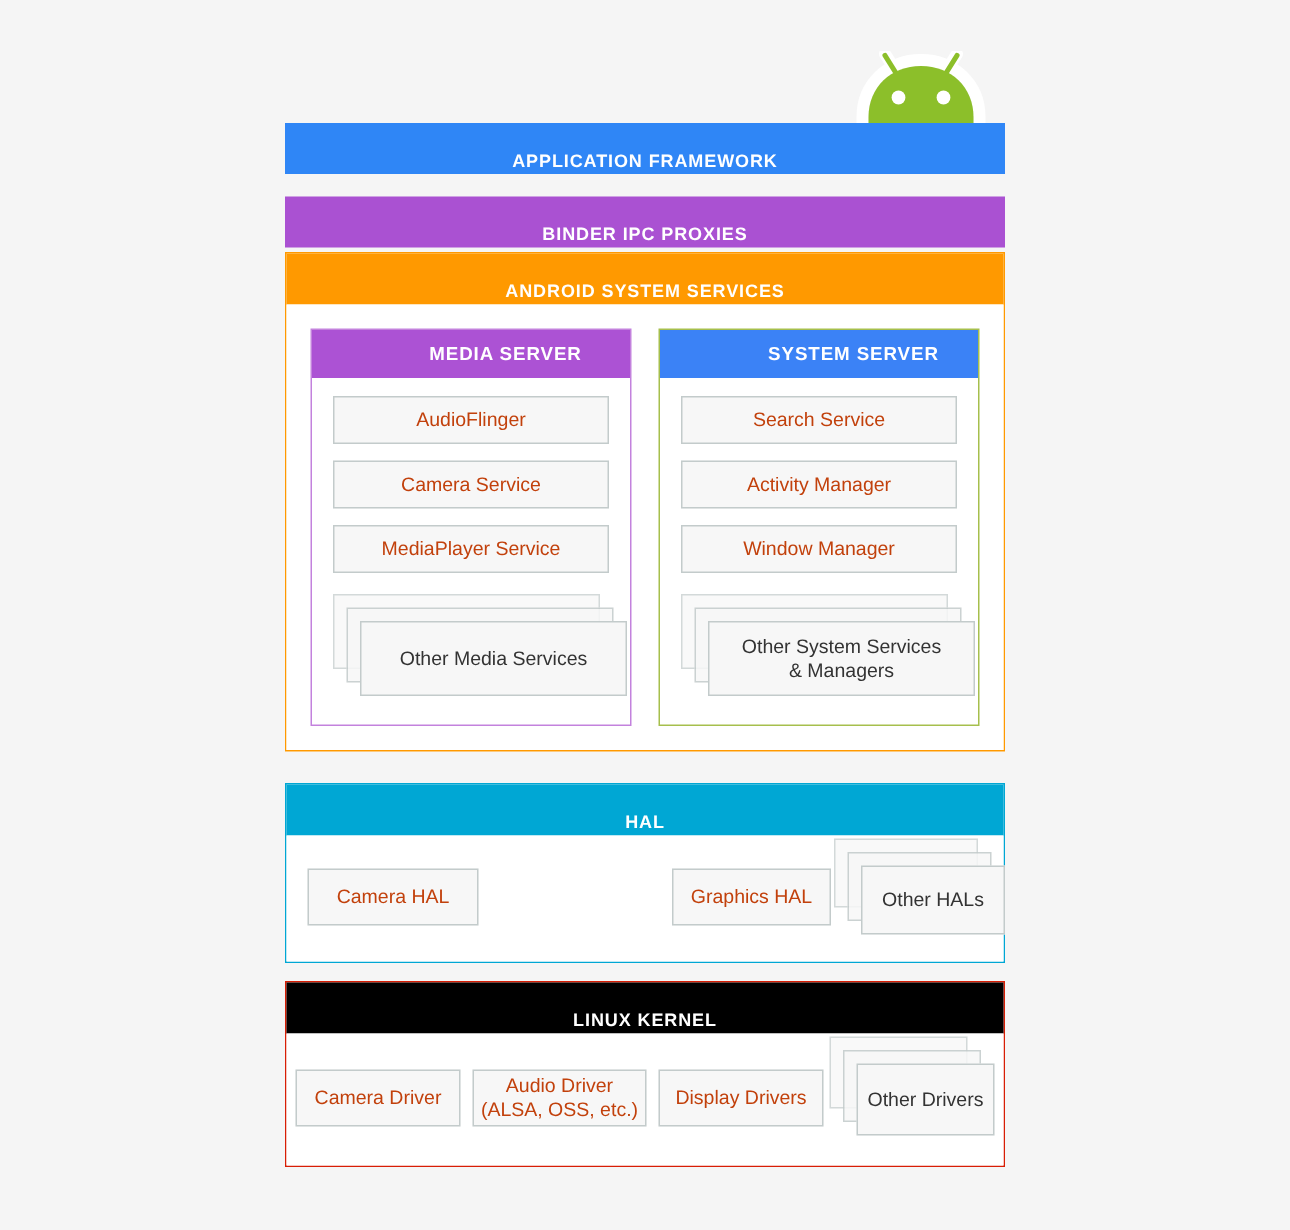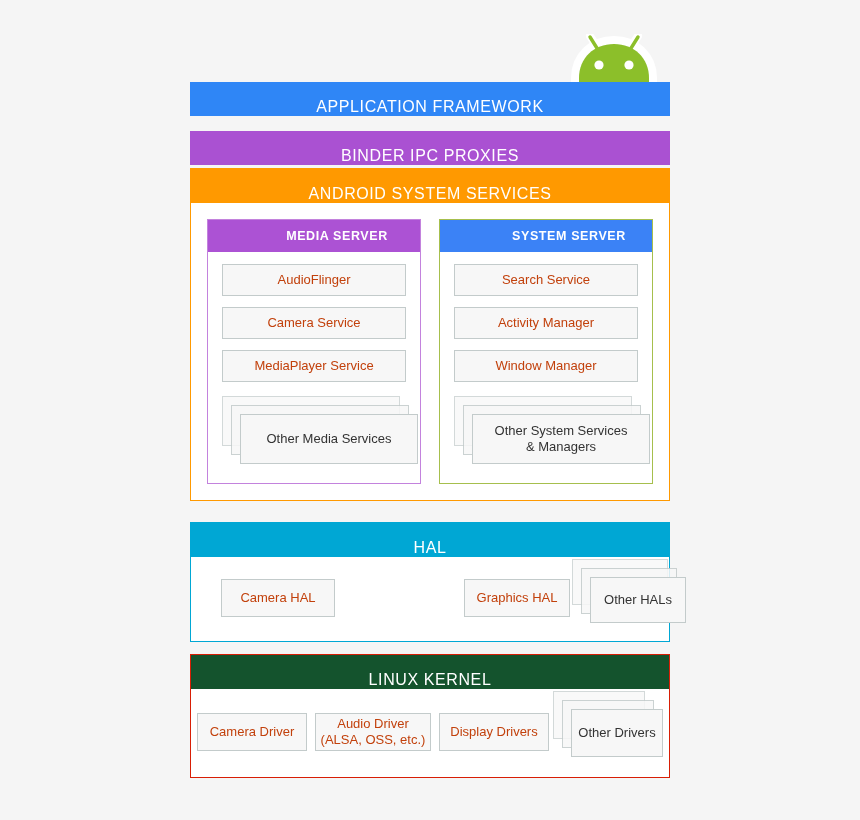--- a/index.html
+++ b/index.html
@@ -39,22 +39,22 @@
     position: absolute;
     left: 0;
     width: 480px;
     display: flex;
     align-items: center;
     justify-content: center;
     box-sizing: border-box;
   }
   .band-title {
     color: #ffffff;
-    font-size: 16px;
-    font-weight: normal;
+    font-size: 12px;
+    font-weight: bold;
     letter-spacing: 0.6px;
     text-align: center;
     line-height: 1;
     margin-top: 16px;
   }
 
   #band-app-framework { top: 82px;  height: 34px; background: #2f86f6; }
   #band-binder        { top: 131px; height: 34px; background: #aa51d2; }
 
   
@@ -83,21 +83,21 @@
   #panel-system-services > .panel-header { background: #ff9900; }
   #panel-system-services > .panel-body { height: 297px; padding: 16px; display: flex; gap: 18px; }
 
   
   #panel-hal { top: 522px; height: 120px; border: 1px solid #00a7d4; }
   #panel-hal > .panel-header { background: #00a7d4; }
   #panel-hal > .panel-body { height: 84px; }
 
   
   #panel-kernel { top: 654px; height: 124px; border: 1px solid #d81e05; }
-  #panel-kernel > .panel-header { background: #14532d; }
+  #panel-kernel > .panel-header { background: #000000; }
   #panel-kernel > .panel-body { height: 88px; }
 
   
   .server {
     flex: 1 1 0;
     box-sizing: border-box;
     background: #ffffff;
     display: flex;
     flex-direction: column;
     position: relative;
@@ -169,21 +169,21 @@
 
   
   #stack-other-media  { left: 14px; top: 144px; width: 196px; height: 68px; }
   #stack-other-system { left: 14px; top: 144px; width: 196px; height: 68px; }
   #stack-other-media .card,
   #stack-other-system .card { width: 178px; height: 50px; }
 
   
   #hal-row {
     position: absolute;
-    left: 16px; top: 0;
+    left: 0; top: 0;
     width: 478px; height: 84px;
   }
   #hal-row .svc-box {
     position: absolute;
     top: 22px;
     height: 38px;
   }
   #hal-camera   { left: 14px;  width: 114px; }
   #hal-audio    { left: 140px; width: 105px; }
   #hal-graphics { left: 257px; width: 106px; }

